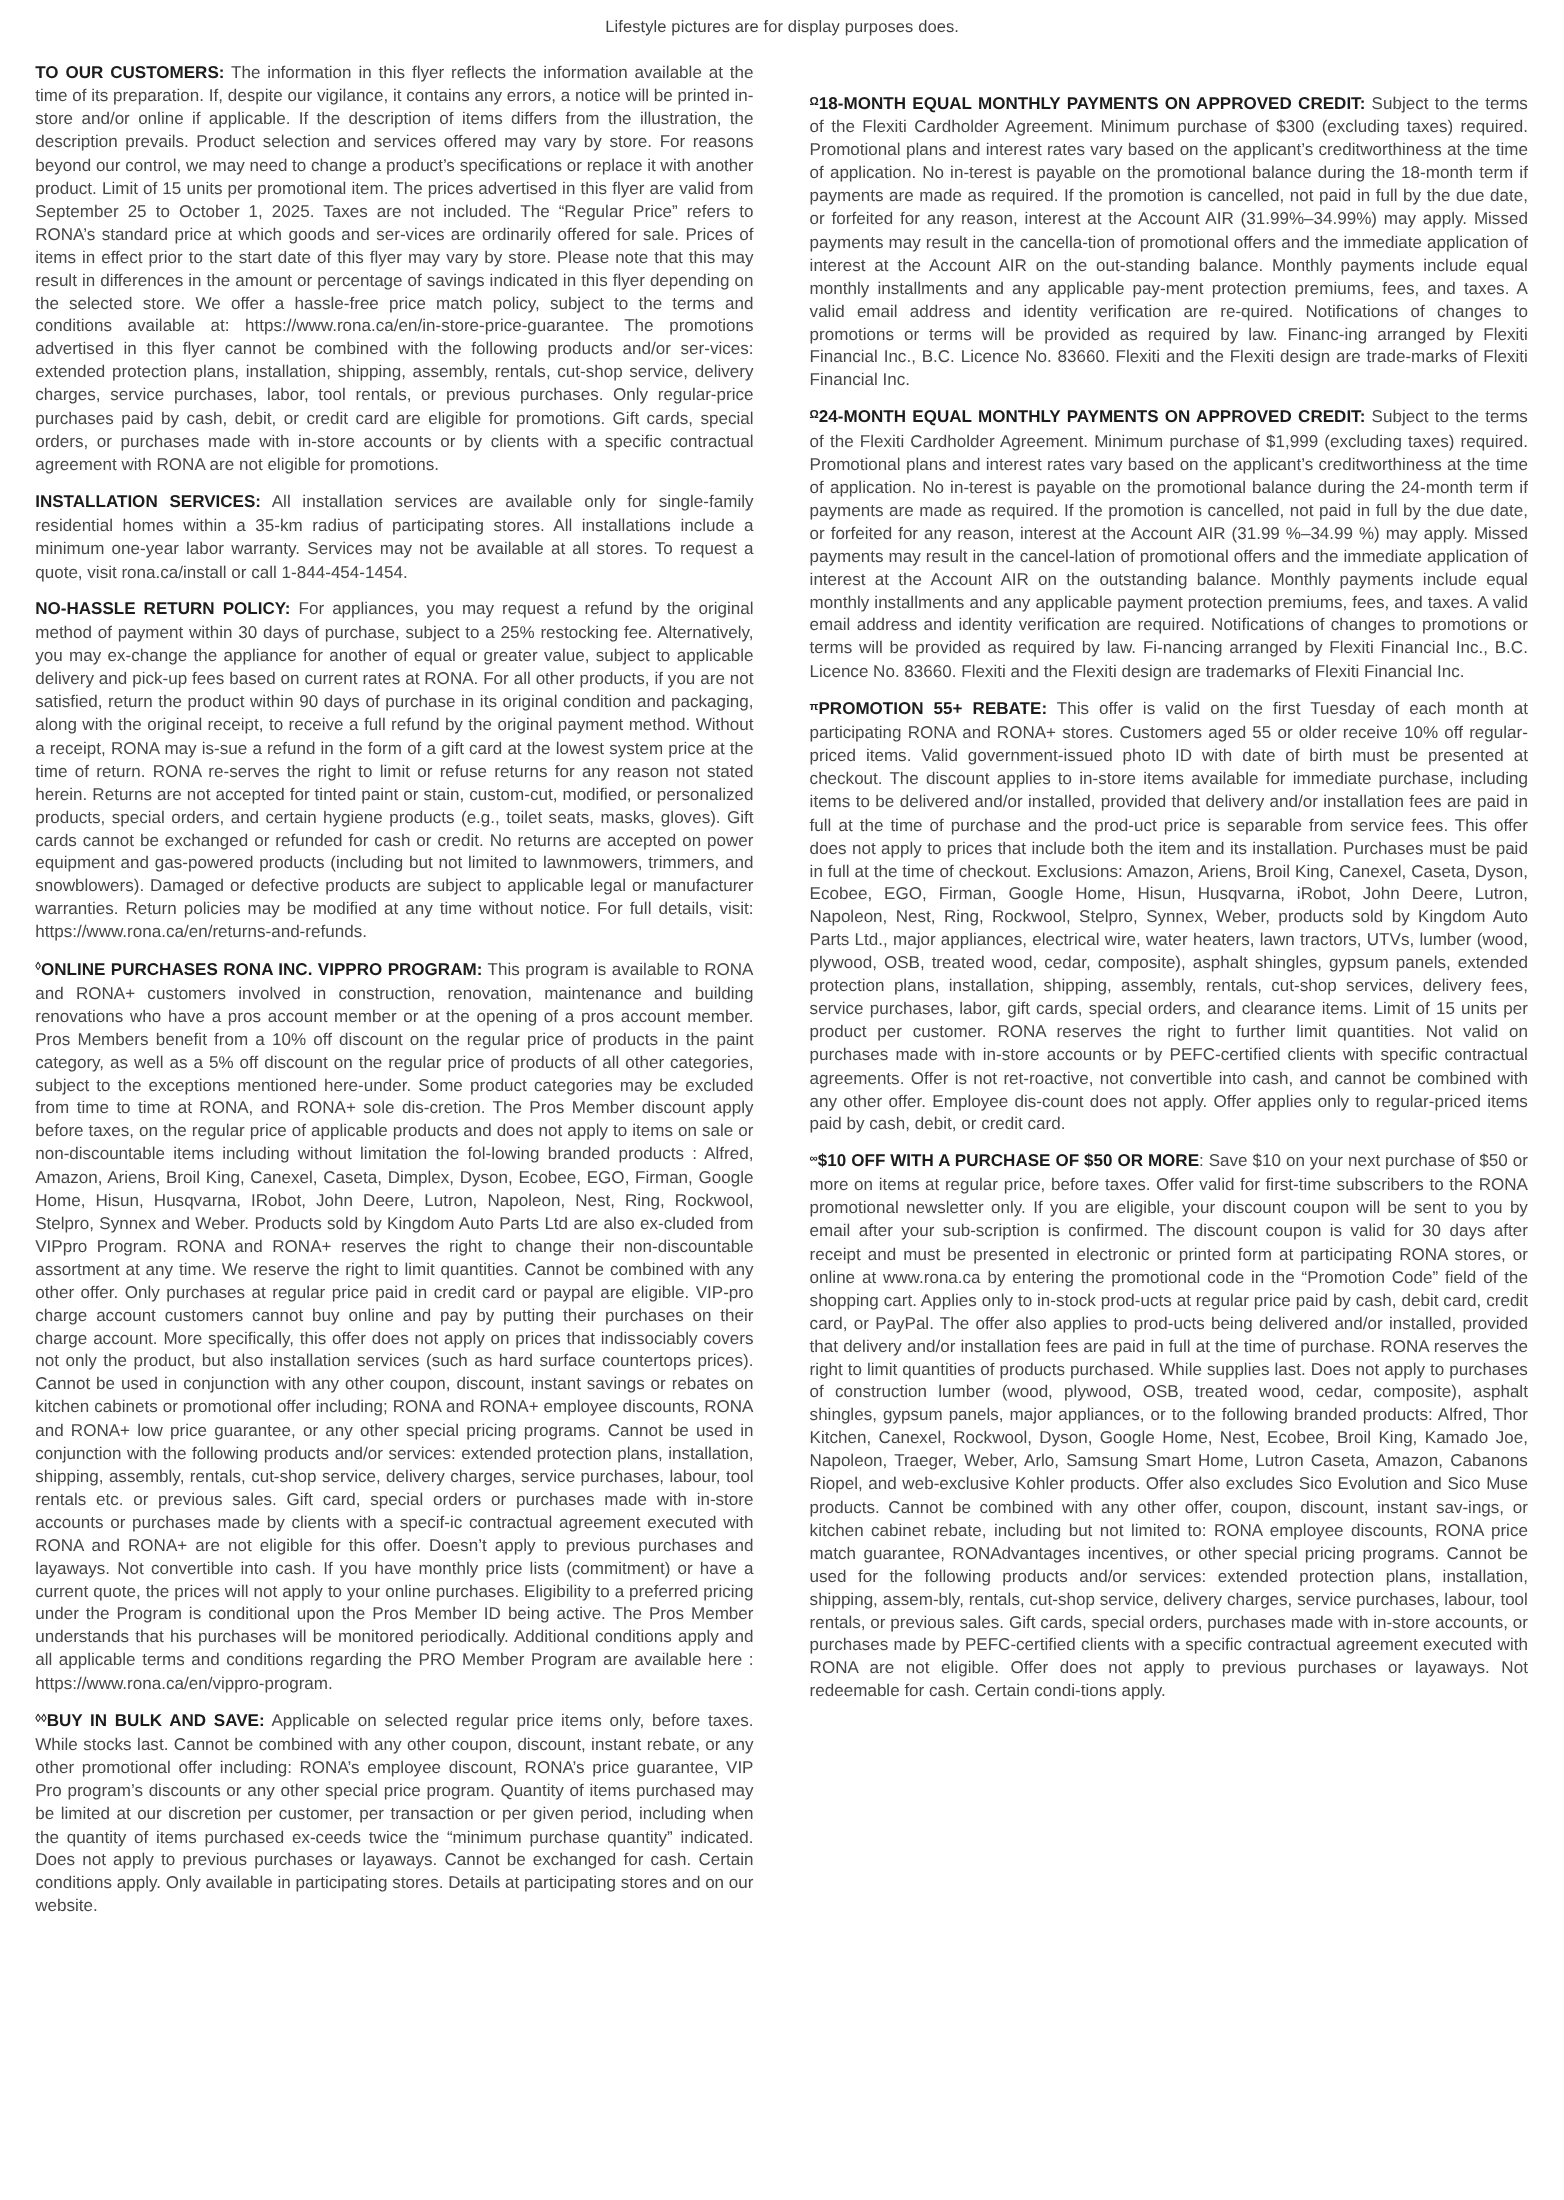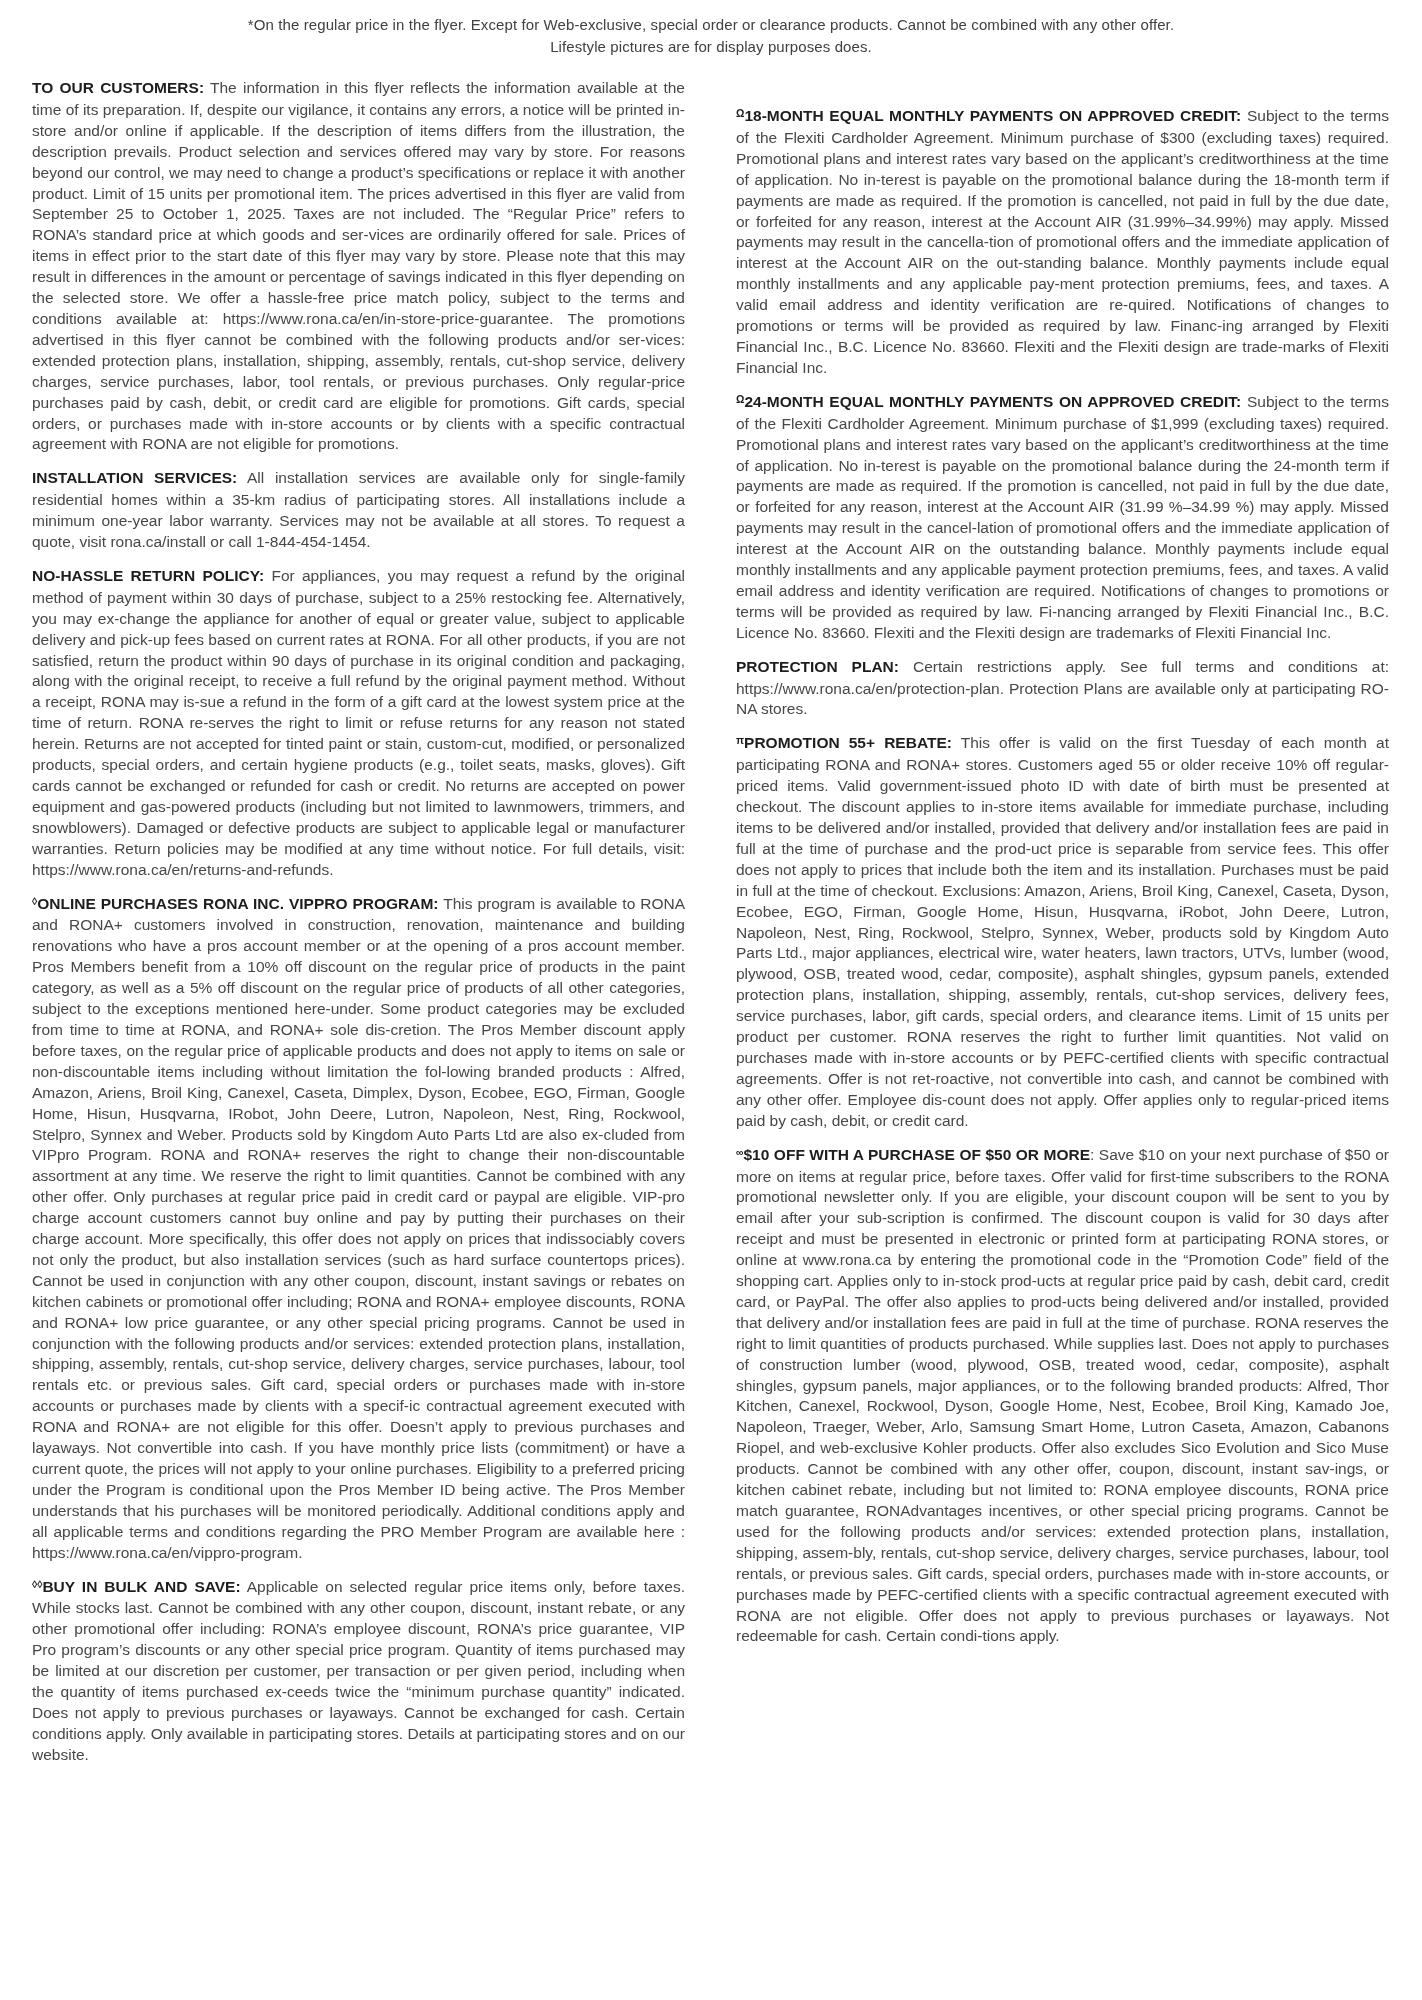--- a/index.html
+++ b/index.html
@@ -47,37 +47,35 @@
     top: -4px;
     letter-spacing: 0;
   }
 </style>
 </head>
 <body>
 
 <div class="sheet">
 
   <div class="header">
-    <div>*On the regular price in the flyer. Except for Web-exclusive, special order or clearance products. Cannot be combined with any other offer.</div>
     <div>Lifestyle pictures are for display purposes does.</div>
   </div>
 
   <div class="cols">
 
     <div class="col col-left">
       <p class="para"><span class="sup"></span><b class="phead">TO OUR CUSTOMERS:</b><span class="pbody"> The information in this flyer reflects the information available at the time of its preparation. If, despite our vigilance, it contains any errors, a notice will be printed in-store and/or online if applicable. If the description of items differs from the illustration, the description prevails. Product selection and services offered may vary by store. For reasons beyond our control, we may need to change a product’s specifications or replace it with another product. Limit of 15 units per promotional item. The prices advertised in this flyer are valid from September 25 to October 1, 2025. Taxes are not included. The “Regular Price” refers to RONA’s standard price at which goods and ser-vices are ordinarily offered for sale. Prices of items in effect prior to the start date of this flyer may vary by store. Please note that this may result in differences in the amount or percentage of savings indicated in this flyer depending on the selected store. We offer a hassle-free price match policy, subject to the terms and conditions available at: https://www.rona.ca/en/in-store-price-guarantee. The promotions advertised in this flyer cannot be combined with the following products and/or ser-vices: extended protection plans, installation, shipping, assembly, rentals, cut-shop service, delivery charges, service purchases, labor, tool rentals, or previous purchases. Only regular-price purchases paid by cash, debit, or credit card are eligible for promotions. Gift cards, special orders, or purchases made with in-store accounts or by clients with a specific contractual agreement with RONA are not eligible for promotions.</span></p>
       <p class="para"><span class="sup"></span><b class="phead">INSTALLATION SERVICES:</b><span class="pbody"> All installation services are available only for single-family residential homes within a 35-km radius of participating stores. All installations include a minimum one-year labor warranty. Services may not be available at all stores. To request a quote, visit rona.ca/install or call 1-844-454-1454.</span></p>
       <p class="para"><span class="sup"></span><b class="phead">NO-HASSLE RETURN POLICY:</b><span class="pbody"> For appliances, you may request a refund by the original method of payment within 30 days of purchase, subject to a 25% restocking fee. Alternatively, you may ex-change the appliance for another of equal or greater value, subject to applicable delivery and pick-up fees based on current rates at RONA. For all other products, if you are not satisfied, return the product within 90 days of purchase in its original condition and packaging, along with the original receipt, to receive a full refund by the original payment method. Without a receipt, RONA may is-sue a refund in the form of a gift card at the lowest system price at the time of return. RONA re-serves the right to limit or refuse returns for any reason not stated herein. Returns are not accepted for tinted paint or stain, custom-cut, modified, or personalized products, special orders, and certain hygiene products (e.g., toilet seats, masks, gloves). Gift cards cannot be exchanged or refunded for cash or credit. No returns are accepted on power equipment and gas-powered products (including but not limited to lawnmowers, trimmers, and snowblowers). Damaged or defective products are subject to applicable legal or manufacturer warranties. Return policies may be modified at any time without notice. For full details, visit: https://www.rona.ca/en/returns-and-refunds.</span></p>
       <p class="para"><span class="sup">◊</span><b class="phead">ONLINE PURCHASES RONA INC. VIPPRO PROGRAM:</b><span class="pbody"> This program is available to RONA and RONA+ customers involved in construction, renovation, maintenance and building renovations who have a pros account member or at the opening of a pros account member. Pros Members benefit from a 10% off discount on the regular price of products in the paint category, as well as a 5% off discount on the regular price of products of all other categories, subject to the exceptions mentioned here-under. Some product categories may be excluded from time to time at RONA, and RONA+ sole dis-cretion. The Pros Member discount apply before taxes, on the regular price of applicable products and does not apply to items on sale or non-discountable items including without limitation the fol-lowing branded products : Alfred, Amazon, Ariens, Broil King, Canexel, Caseta, Dimplex, Dyson, Ecobee, EGO, Firman, Google Home, Hisun, Husqvarna, IRobot, John Deere, Lutron, Napoleon, Nest, Ring, Rockwool, Stelpro, Synnex and Weber. Products sold by Kingdom Auto Parts Ltd are also ex-cluded from VIPpro Program. RONA and RONA+ reserves the right to change their non-discountable assortment at any time. We reserve the right to limit quantities. Cannot be combined with any other offer. Only purchases at regular price paid in credit card or paypal are eligible. VIP-pro charge account customers cannot buy online and pay by putting their purchases on their charge account. More specifically, this offer does not apply on prices that indissociably covers not only the product, but also installation services (such as hard surface countertops prices). Cannot be used in conjunction with any other coupon, discount, instant savings or rebates on kitchen cabinets or promotional offer including; RONA and RONA+ employee discounts, RONA and RONA+ low price guarantee, or any other special pricing programs. Cannot be used in conjunction with the following products and/or services: extended protection plans, installation, shipping, assembly, rentals, cut-shop service, delivery charges, service purchases, labour, tool rentals etc. or previous sales. Gift card, special orders or purchases made with in-store accounts or purchases made by clients with a specif-ic contractual agreement executed with RONA and RONA+ are not eligible for this offer. Doesn’t apply to previous purchases and layaways. Not convertible into cash. If you have monthly price lists (commitment) or have a current quote, the prices will not apply to your online purchases. Eligibility to a preferred pricing under the Program is conditional upon the Pros Member ID being active. The Pros Member understands that his purchases will be monitored periodically. Additional conditions apply and all applicable terms and conditions regarding the PRO Member Program are available here : https://www.rona.ca/en/vippro-program.</span></p>
       <p class="para"><span class="sup">◊◊</span><b class="phead">BUY IN BULK AND SAVE:</b><span class="pbody"> Applicable on selected regular price items only, before taxes. While stocks last. Cannot be combined with any other coupon, discount, instant rebate, or any other promotional offer including: RONA’s employee discount, RONA’s price guarantee, VIP Pro program’s discounts or any other special price program. Quantity of items purchased may be limited at our discretion per customer, per transaction or per given period, including when the quantity of items purchased ex-ceeds twice the “minimum purchase quantity” indicated. Does not apply to previous purchases or layaways. Cannot be exchanged for cash. Certain conditions apply. Only available in participating stores. Details at participating stores and on our website.</span></p>
     </div>
 
     <div class="col col-right">
       <p class="para"><span class="sup">Ω</span><b class="phead">18-MONTH EQUAL MONTHLY PAYMENTS ON APPROVED CREDIT:</b><span class="pbody"> Subject to the terms of the Flexiti Cardholder Agreement. Minimum purchase of $300 (excluding taxes) required. Promotional plans and interest rates vary based on the applicant’s creditworthiness at the time of application. No in-terest is payable on the promotional balance during the 18-month term if payments are made as required. If the promotion is cancelled, not paid in full by the due date, or forfeited for any reason, interest at the Account AIR (31.99%–34.99%) may apply. Missed payments may result in the cancella-tion of promotional offers and the immediate application of interest at the Account AIR on the out-standing balance. Monthly payments include equal monthly installments and any applicable pay-ment protection premiums, fees, and taxes. A valid email address and identity verification are re-quired. Notifications of changes to promotions or terms will be provided as required by law. Financ-ing arranged by Flexiti Financial Inc., B.C. Licence No. 83660. Flexiti and the Flexiti design are trade-marks of Flexiti Financial Inc.</span></p>
       <p class="para"><span class="sup">Ω</span><b class="phead">24-MONTH EQUAL MONTHLY PAYMENTS ON APPROVED CREDIT:</b><span class="pbody"> Subject to the terms of the Flexiti Cardholder Agreement. Minimum purchase of $1,999 (excluding taxes) required. Promotional plans and interest rates vary based on the applicant’s creditworthiness at the time of application. No in-terest is payable on the promotional balance during the 24-month term if payments are made as required. If the promotion is cancelled, not paid in full by the due date, or forfeited for any reason, interest at the Account AIR (31.99 %–34.99 %) may apply. Missed payments may result in the cancel-lation of promotional offers and the immediate application of interest at the Account AIR on the outstanding balance. Monthly payments include equal monthly installments and any applicable payment protection premiums, fees, and taxes. A valid email address and identity verification are required. Notifications of changes to promotions or terms will be provided as required by law. Fi-nancing arranged by Flexiti Financial Inc., B.C. Licence No. 83660. Flexiti and the Flexiti design are trademarks of Flexiti Financial Inc.</span></p>
-      <p class="para"><span class="sup"></span><b class="phead">PROTECTION PLAN:</b><span class="pbody"> Certain restrictions apply. See full terms and conditions at: https://www.rona.ca/en/protection-plan. Protection Plans are available only at participating RO-NA stores.</span></p>
       <p class="para"><span class="sup">π</span><b class="phead">PROMOTION 55+ REBATE:</b><span class="pbody"> This offer is valid on the first Tuesday of each month at participating RONA and RONA+ stores. Customers aged 55 or older receive 10% off regular-priced items. Valid government-issued photo ID with date of birth must be presented at checkout. The discount applies to in-store items available for immediate purchase, including items to be delivered and/or installed, provided that delivery and/or installation fees are paid in full at the time of purchase and the prod-uct price is separable from service fees. This offer does not apply to prices that include both the item and its installation. Purchases must be paid in full at the time of checkout. Exclusions: Amazon, Ariens, Broil King, Canexel, Caseta, Dyson, Ecobee, EGO, Firman, Google Home, Hisun, Husqvarna, iRobot, John Deere, Lutron, Napoleon, Nest, Ring, Rockwool, Stelpro, Synnex, Weber, products sold by Kingdom Auto Parts Ltd., major appliances, electrical wire, water heaters, lawn tractors, UTVs, lumber (wood, plywood, OSB, treated wood, cedar, composite), asphalt shingles, gypsum panels, extended protection plans, installation, shipping, assembly, rentals, cut-shop services, delivery fees, service purchases, labor, gift cards, special orders, and clearance items. Limit of 15 units per product per customer. RONA reserves the right to further limit quantities. Not valid on purchases made with in-store accounts or by PEFC-certified clients with specific contractual agreements. Offer is not ret-roactive, not convertible into cash, and cannot be combined with any other offer. Employee dis-count does not apply. Offer applies only to regular-priced items paid by cash, debit, or credit card.</span></p>
       <p class="para"><span class="sup">∞</span><b class="phead">$10 OFF WITH A PURCHASE OF $50 OR MORE</b><span class="pbody">: Save $10 on your next purchase of $50 or more on items at regular price, before taxes. Offer valid for first-time subscribers to the RONA promotional newsletter only. If you are eligible, your discount coupon will be sent to you by email after your sub-scription is confirmed. The discount coupon is valid for 30 days after receipt and must be presented in electronic or printed form at participating RONA stores, or online at www.rona.ca by entering the promotional code in the “Promotion Code” field of the shopping cart. Applies only to in-stock prod-ucts at regular price paid by cash, debit card, credit card, or PayPal. The offer also applies to prod-ucts being delivered and/or installed, provided that delivery and/or installation fees are paid in full at the time of purchase. RONA reserves the right to limit quantities of products purchased. While supplies last. Does not apply to purchases of construction lumber (wood, plywood, OSB, treated wood, cedar, composite), asphalt shingles, gypsum panels, major appliances, or to the following branded products: Alfred, Thor Kitchen, Canexel, Rockwool, Dyson, Google Home, Nest, Ecobee, Broil King, Kamado Joe, Napoleon, Traeger, Weber, Arlo, Samsung Smart Home, Lutron Caseta, Amazon, Cabanons Riopel, and web-exclusive Kohler products. Offer also excludes Sico Evolution and Sico Muse products. Cannot be combined with any other offer, coupon, discount, instant sav-ings, or kitchen cabinet rebate, including but not limited to: RONA employee discounts, RONA price match guarantee, RONAdvantages incentives, or other special pricing programs. Cannot be used for the following products and/or services: extended protection plans, installation, shipping, assem-bly, rentals, cut-shop service, delivery charges, service purchases, labour, tool rentals, or previous sales. Gift cards, special orders, purchases made with in-store accounts, or purchases made by PEFC-certified clients with a specific contractual agreement executed with RONA are not eligible. Offer does not apply to previous purchases or layaways. Not redeemable for cash. Certain condi-tions apply.</span></p>
     </div>
 
   </div>
 
 </div>
 
 </body></html>

